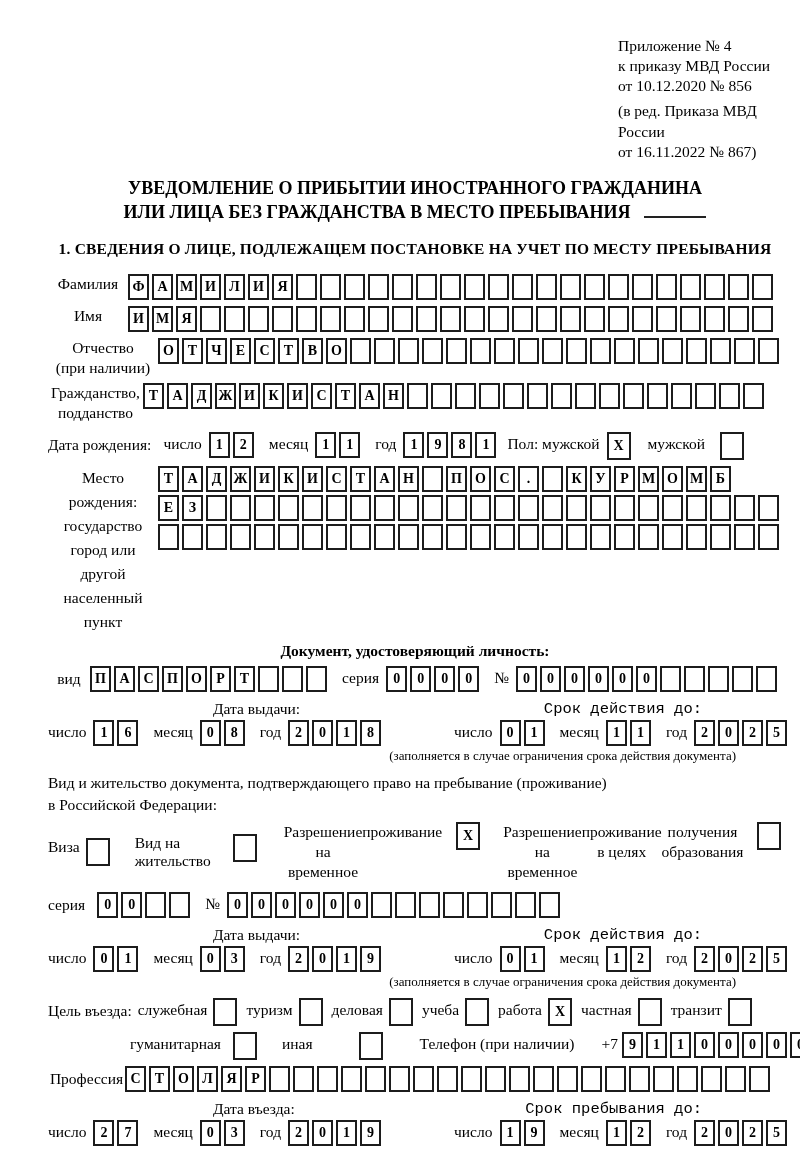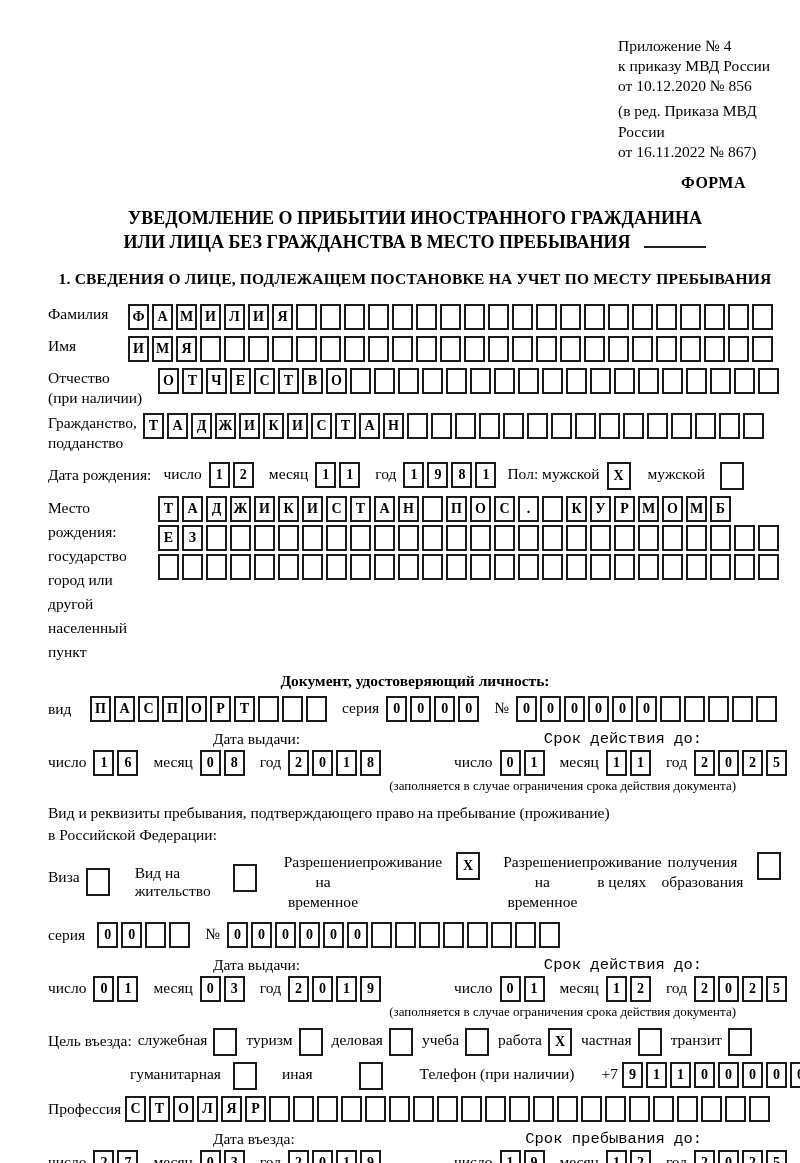--- a/index.html
+++ b/index.html
@@ -6,21 +6,21 @@
   .page{width:800px;height:1163px;box-sizing:border-box;padding:36px 18px 10px 48px;
         font-family:"Liberation Serif","DejaVu Serif",serif;color:#000;font-size:15.5px;
         position:relative;overflow:hidden;background:#fff;}
   .hdr-note{margin-left:570px;line-height:1.3;}
   .hdr-note .g{margin-top:5px;}
   .forma{text-align:right;padding-right:36px;font-weight:bold;margin-top:12px;font-size:16px;letter-spacing:.5px;}
   .title{text-align:center;font-weight:bold;font-size:18px;margin-top:14px;line-height:1.35;}
   .uline{display:inline-block;width:62px;border-bottom:2px solid #222;height:14px;margin-left:14px;}
   .sec1{font-weight:bold;font-size:15.5px;margin-top:16px;text-align:center;letter-spacing:.2px;white-space:nowrap;}
   .frow{display:flex;align-items:flex-start;margin-top:6px;}
-  .lbl{flex:none;line-height:1.25;}
+  .lbl{flex:none;line-height:1.25;text-align:center;}
   .w80{width:80px;}  .w110{width:110px;}  .w95{width:95px;}  .w77{width:77px;}
   .cells{display:inline-flex;flex:none;}
   .cell{flex:none;display:inline-flex;align-items:center;justify-content:center;
         width:21px;height:26px;box-sizing:border-box;border:2px solid #1c1c1c;margin-right:3px;
         font-weight:bold;font-size:14px;background:#fff;}
   .cbx{width:24px;height:28px;}
   .sl{flex:none;margin:3px 7px 0 12px;}
   .sl0{margin-left:0;}
   .stack{display:flex;flex-direction:column;}
   .boxcol{display:flex;flex-direction:column;}
@@ -45,21 +45,20 @@
 <div class="page">
 
   <div class="hdr-note">
     <div>Приложение № 4</div>
     <div>к приказу МВД России</div>
     <div>от 10.12.2020 № 856</div>
     <div class="g">(в ред. Приказа МВД России</div>
     <div>от 16.11.2022 № 867)</div>
   </div>
 
-  <div class="forma">ФОРМА</div>
 
   <div class="title">
     <div>УВЕДОМЛЕНИЕ О ПРИБЫТИИ ИНОСТРАННОГО ГРАЖДАНИНА</div>
     <div>
       <span>ИЛИ ЛИЦА БЕЗ ГРАЖДАНСТВА В МЕСТО ПРЕБЫВАНИЯ</span><span class="uline"></span>
     </div>
   </div>
 
   <div class="sec1">1. СВЕДЕНИЯ О ЛИЦЕ, ПОДЛЕЖАЩЕМ ПОСТАНОВКЕ НА УЧЕТ ПО МЕСТУ ПРЕБЫВАНИЯ</div>
 
@@ -391,21 +390,21 @@
     <span class="sl">год</span>
     <span class="cells">
         <span class="cell">2</span>
         <span class="cell">0</span>
         <span class="cell">2</span>
         <span class="cell">5</span>
       </span>
   </div>
   <div class="note">(заполняется в случае ограничения срока действия документа)</div>
 
-  <div class="gap2">Вид и реквизиты пребывания, подтверждающего право на пребывание (проживание)</div>
+  <div class="gap2">Вид и жительство документа, подтверждающего право на пребывание (проживание)</div>
   <div style="margin-top:4px">в Российской Федерации:</div>
 
   <div class="optrow">
     <span class="opt">
       <span>Виза</span>
       <span class="cell cbx" style="margin-left:6px"></span>
     </span>
     <span class="opt" style="margin-left:22px">
       <span>Вид на жительство</span>
       <span class="cell cbx" style="margin-left:22px"></span>

